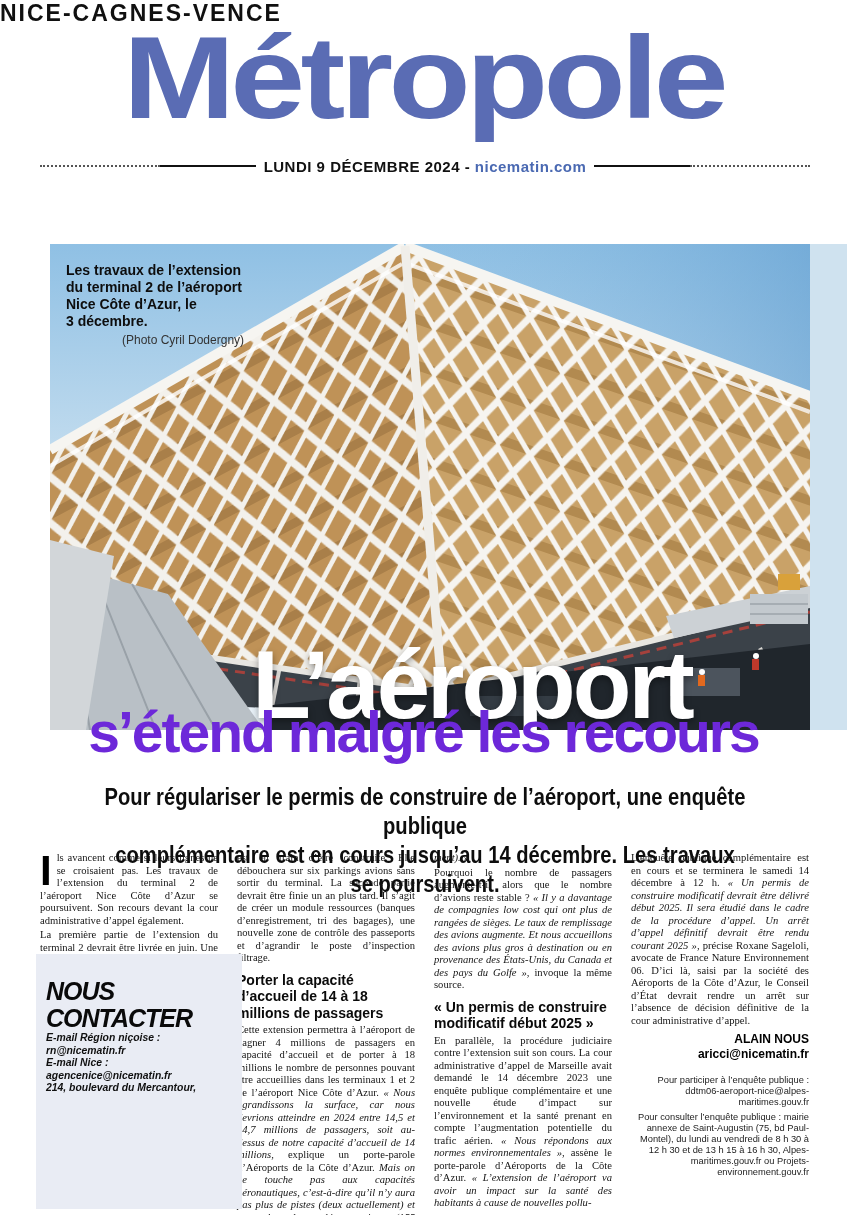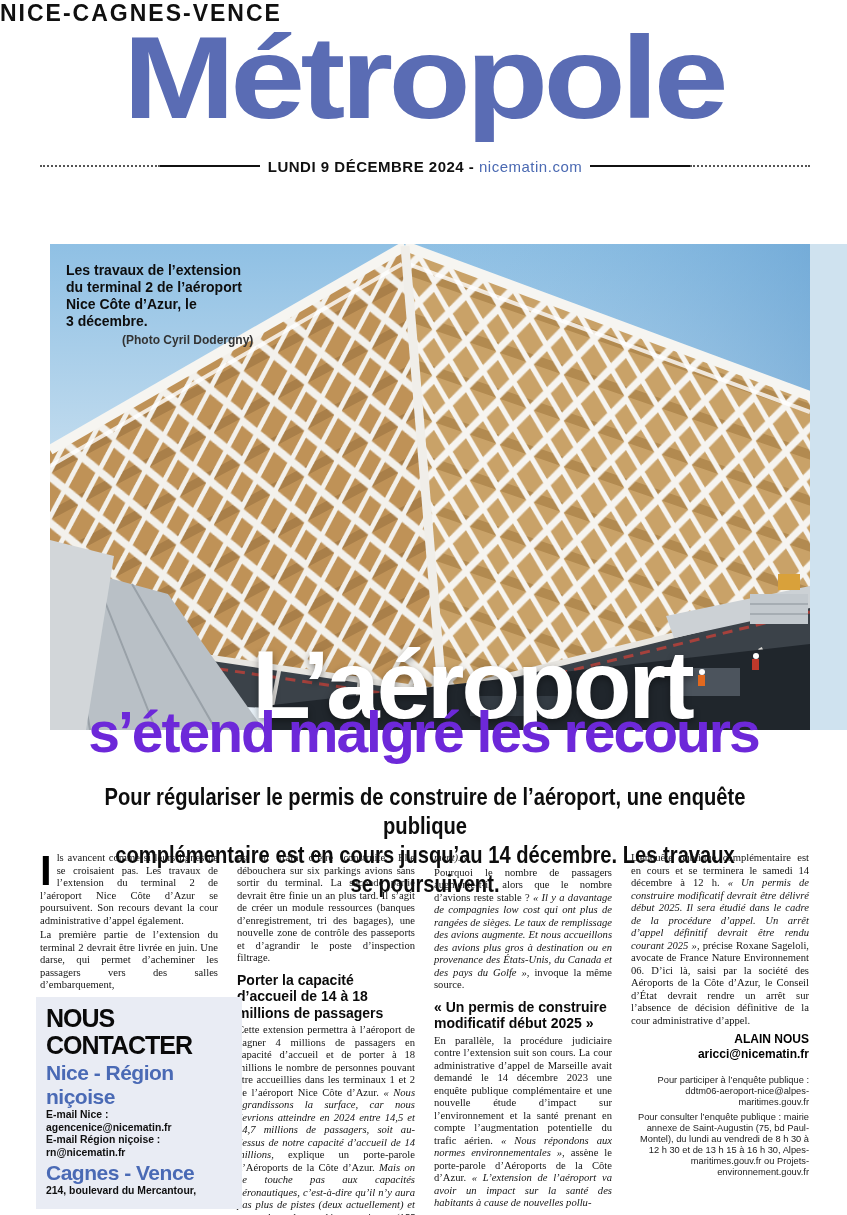--- a/index.html
+++ b/index.html
@@ -18,30 +18,30 @@
     font-size:116px;line-height:120px;font-weight:bold;letter-spacing:-4px;
     transform:scaleX(1.16);transform-origin:center;
   }
   .dateline{
     position:absolute;top:156px;left:40px;width:770px;height:20px;
     display:flex;align-items:center;
   }
   .dl-dots{flex:0 0 120px;border-top:2px dotted #555;height:0;}
   .dl-rule{flex:1;border-top:2px solid #111;height:0;}
   .dl-text{flex:0 0 auto;padding:0 8px;font-size:15px;font-weight:bold;letter-spacing:.5px;white-space:nowrap;}
-  .dl-site{font-weight:normal;}
+  .dl-site{font-weight:bold;}
   
   .photo{position:absolute;left:50px;top:244px;width:844px;height:486px;background:#cfe2ef;overflow:hidden;}
   .photo svg{position:absolute;inset:0;display:block;}
   .caption{
     position:absolute;left:16px;top:18px;width:240px;
     font-size:14px;line-height:17px;font-weight:bold;color:#0d0d0d;
   }
   .cap-text{white-space:pre-line;}
-  .cap-credit{font-weight:bold;font-size:12px;color:#333;padding-left:56px;margin-top:2px;}
+  .cap-credit{font-weight:normal;font-size:12px;color:#333;padding-left:56px;margin-top:2px;}
   .overlay-headline{
     position:absolute;left:0;right:0;bottom:-10px;text-align:center;
     font-size:96px;font-weight:bold;letter-spacing:-3px;color:#ffffff;
     text-shadow:0 3px 7px rgba(0,0,0,.38);white-space:nowrap;
   }
   
   .headline{
     position:absolute;top:700px;left:0;width:100%;margin:0;text-align:center;
     font-size:57px;line-height:64px;font-weight:bold;letter-spacing:-2px;color:#6d28d9;white-space:nowrap;
   }
@@ -71,22 +71,22 @@
   }
   .seg-i{font-style:italic;}
   .byline{margin-top:5px;text-align:right;font-size:12px;line-height:15px;font-weight:bold;color:#000;}
   .footnotes{margin-top:13px;}
   .footnotes p{
     margin:0 0 4px 0;font-size:9.3px;line-height:11px;color:#1c1c1c;
     font-family:"Liberation Sans",sans-serif;text-align:right;
   }
   
   .contact{
-    position:absolute;left:36px;top:997px;width:186px;bottom:6px;
-    padding:8px 10px;z-index:5;
+    position:absolute;left:36px;top:954px;width:186px;bottom:6px;
+    padding:24px 10px;z-index:5;font-style:italic;
   }
   .ct-title{font-size:25px;line-height:27px;font-weight:bold;letter-spacing:-1px;color:#0a0a0a;}
   .ct-section{font-size:21px;line-height:24px;font-weight:bold;letter-spacing:-.5px;margin-top:2px;}
   .ct-line{font-size:10.4px;line-height:12.6px;font-weight:bold;color:#101010;}
 </style>
 </head>
 <body>
 
 <div class="page">
 
@@ -216,21 +216,19 @@
       </div>
       <div class="footnotes">
         <p>Pour participer à l’enquête publique : ddtm06-aeroport-nice@alpes-maritimes.gouv.fr</p>
         <p>Pour consulter l’enquête publique : mairie annexe de Saint-Augustin (75, bd Paul-Montel), du lundi au vendredi de 8 h 30 à 12 h 30 et de 13 h 15 à 16 h 30, Alpes-maritimes.gouv.fr ou Projets-environnement.gouv.fr</p>
       </div>
     </div>
   </div>
 
   <div class="contact" style="background:#e9ecf4;">
     <div class="ct-title">NOUS CONTACTER</div>
-    <div class="ct-section" style="color:#4a6ab5;">Nice - Région niçoise</div>
+    <div class="ct-line">E-mail Région niçoise : rn@nicematin.fr</div>
     <div class="ct-line">E-mail Nice : agencenice@nicematin.fr</div>
-    <div class="ct-line">E-mail Région niçoise : rn@nicematin.fr</div>
-    <div class="ct-section" style="color:#4a6ab5;">Cagnes - Vence</div>
     <div class="ct-line">214, boulevard du Mercantour,</div>
 
   </div>
 
 </div>
 
 </body></html>

